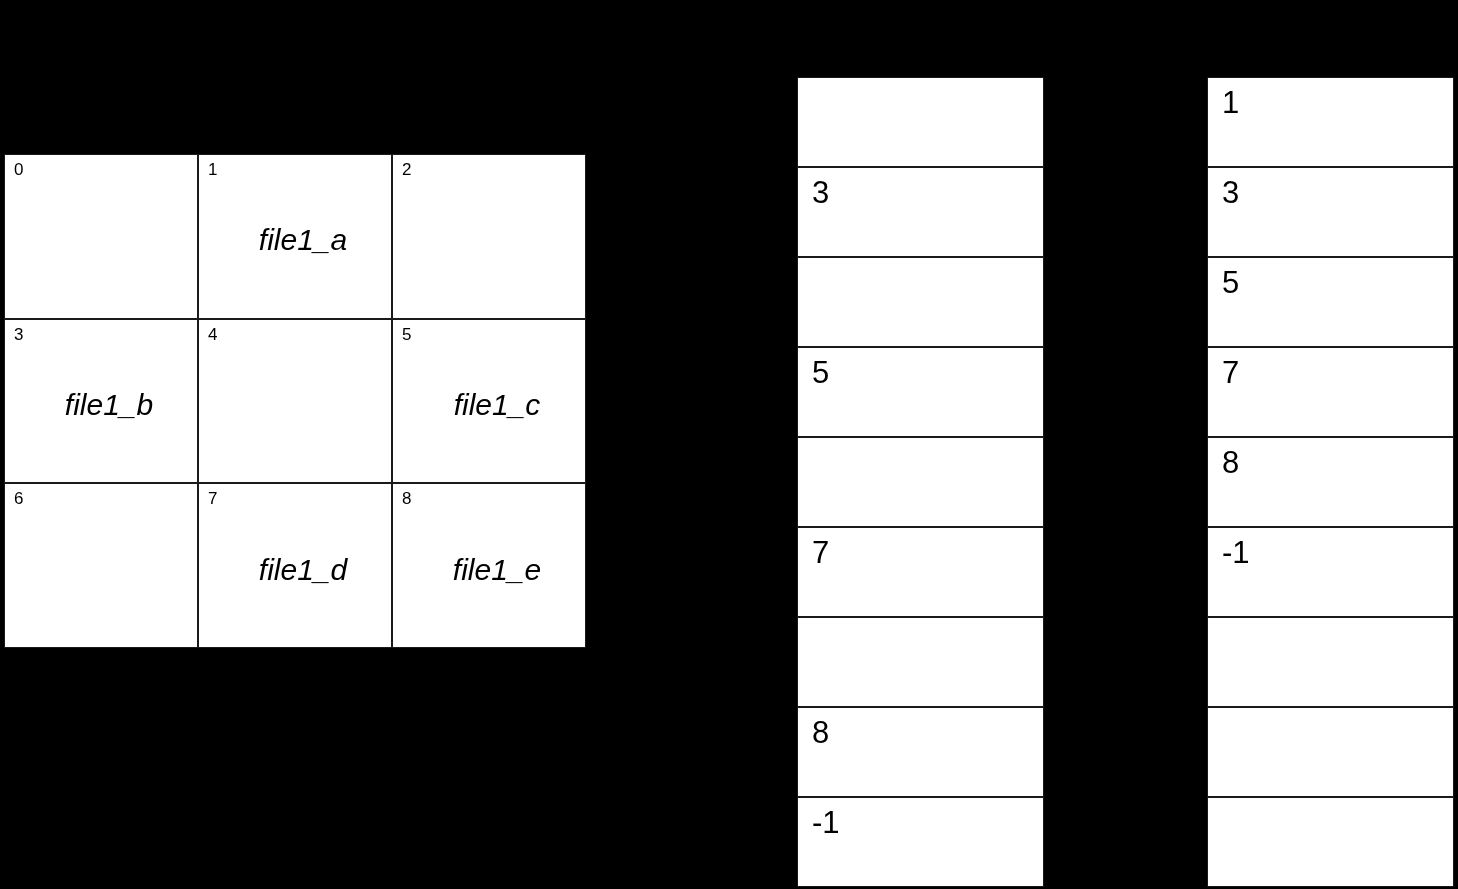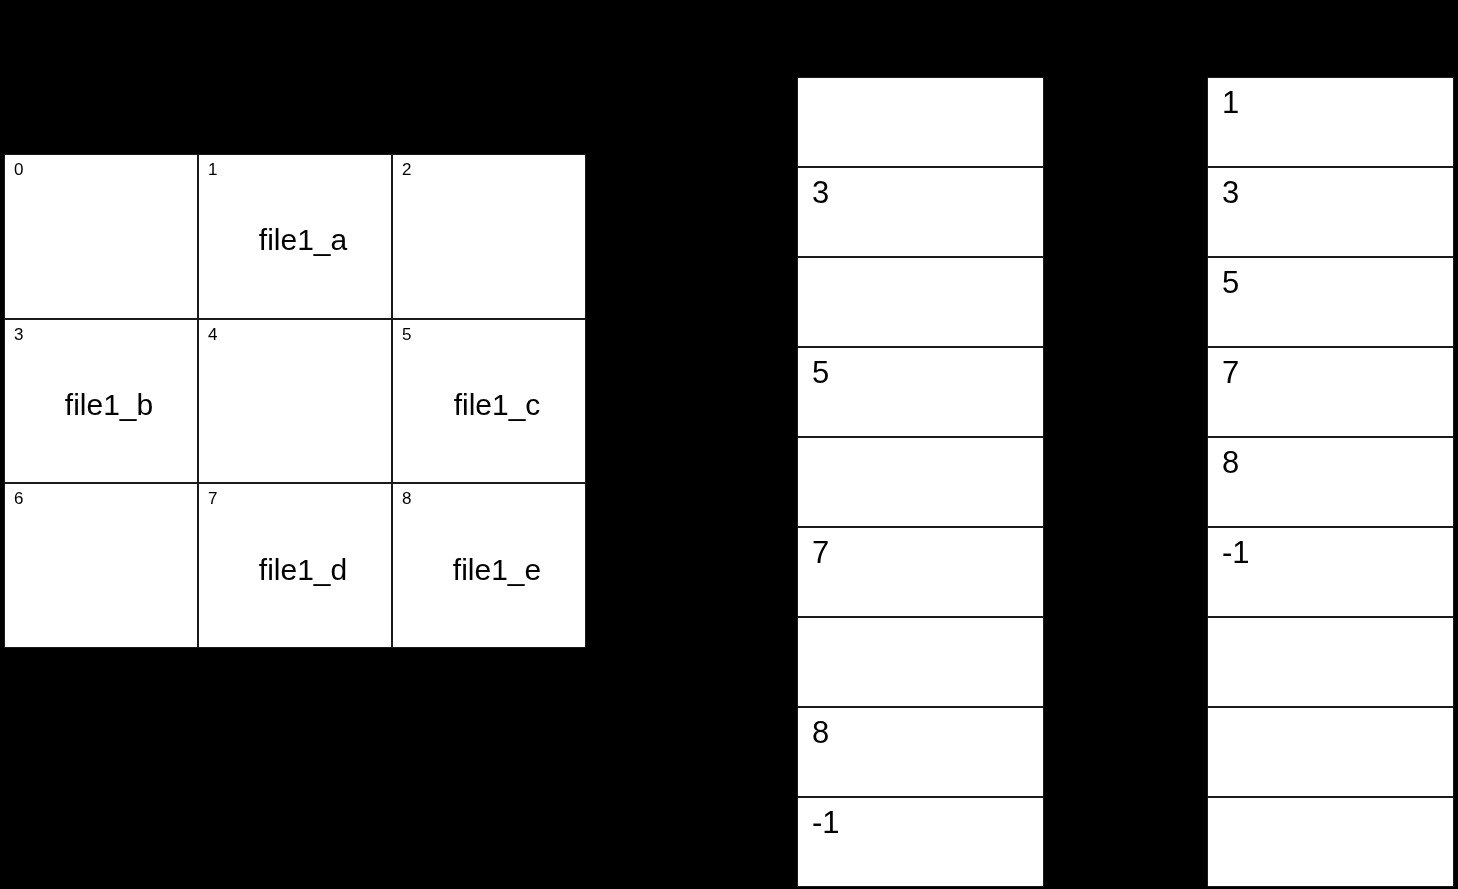--- a/index.html
+++ b/index.html
@@ -46,20 +46,21 @@
     font-size: 17px;
     line-height: 1;
     color: #000000;
   }
   .cell-value {
     font-size: 30px;
     line-height: 1;
     color: #000000;
     transform: translate(8px, 4px);
     white-space: nowrap;
+    font-style: italic;
   }
 
   
   .column-table {
     position: absolute;
     top: 75px;
     width: 251px;
     background: #000000;
     border-left: 2px solid #000000;
     border-right: 2px solid #000000;

